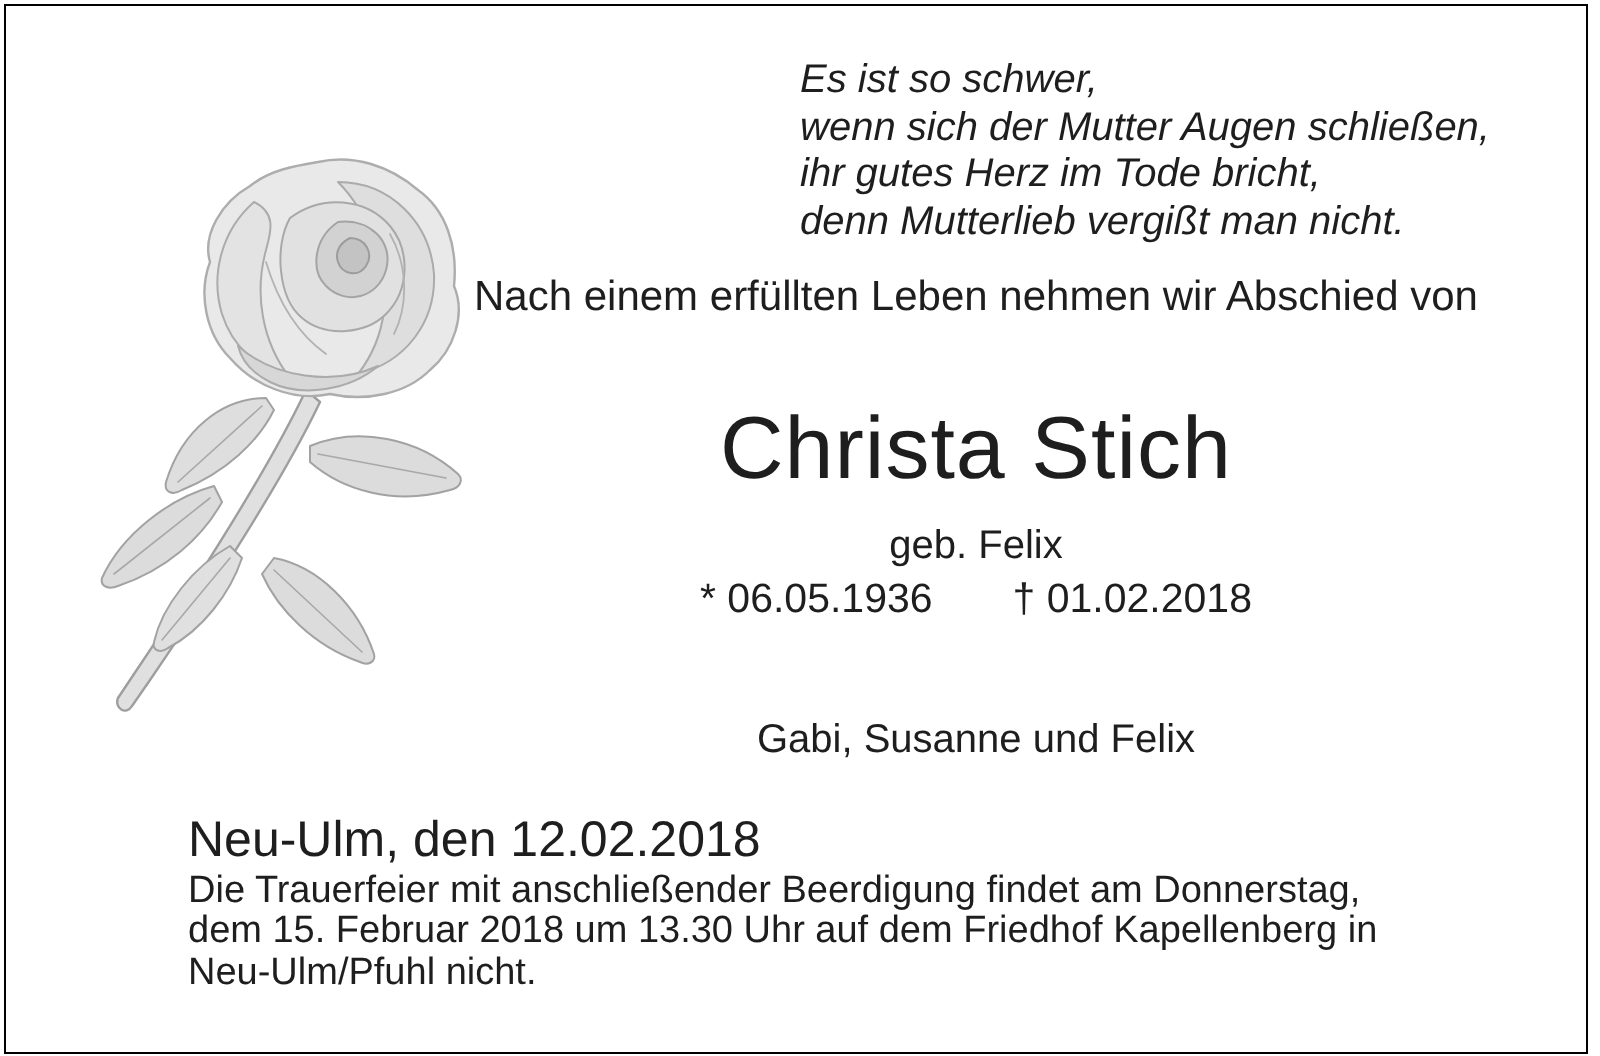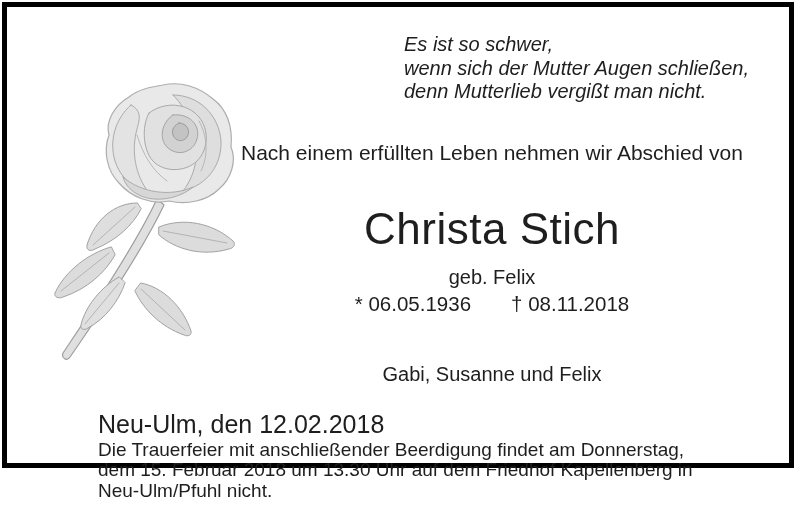--- a/index.html
+++ b/index.html
@@ -14,23 +14,23 @@
     height: 528px;
     background: #ffffff;
     overflow: hidden;
     color: #1e1e1e;
   }
   #frame {
     position: absolute;
     left: 2px;
     top: 2px;
     width: 792px;
-    height: 466px;
+    height: 525px;
     box-sizing: border-box;
-    border: 5px solid #000000;
+    border: 1px solid #000000;
     background: #ffffff;
   }
   .abs { position: absolute; }
   #rose {
     left: 40px;
     top: 70px;
     width: 220px;
     height: 300px;
   }
   #poem {
@@ -113,32 +113,33 @@
         <path d="M132 46 C140 46 144 54 140 60 C136 66 128 64 126 58 C124 52 128 48 132 46 Z" fill="#c3c3c3" stroke="#9c9c9c" stroke-width="1"></path>
 
         <path d="M90 58 C96 78 106 94 120 104" fill="none" stroke="#b2b2b2" stroke-width="0.9"></path>
         <path d="M152 44 C160 58 162 78 154 94" fill="none" stroke="#b2b2b2" stroke-width="0.9"></path>
       </g>
     </svg>
 
     <div id="poem" class="abs">
       <div>Es ist so schwer,</div>
       <div>wenn sich der Mutter Augen schließen,</div>
+      <div>ihr gutes Herz im Tode bricht,</div>
       <div>denn Mutterlieb vergißt man nicht.</div>
     </div>
 
     <div id="intro" class="abs centered-col">Nach einem erfüllten Leben nehmen wir Abschied von</div>
 
     <div id="name" class="abs centered-col">Christa Stich</div>
 
     <div id="maiden" class="abs centered-col">geb. Felix</div>
 
     <div id="dates" class="abs centered-col">
       <span>* 06.05.1936</span>
-      <span>† 08.11.2018</span>
+      <span>† 01.02.2018</span>
     </div>
 
     <div id="mourners" class="abs centered-col">Gabi, Susanne und Felix</div>
 
     <div id="placedate" class="abs">Neu-Ulm, den 12.02.2018</div>
 
     <div id="funeral" class="abs">
       <div>Die Trauerfeier mit anschließender Beerdigung findet am Donnerstag,</div>
       <div>dem 15. Februar 2018 um 13.30 Uhr auf dem Friedhof Kapellenberg in</div>
       <div>Neu-Ulm/Pfuhl nicht.</div>

